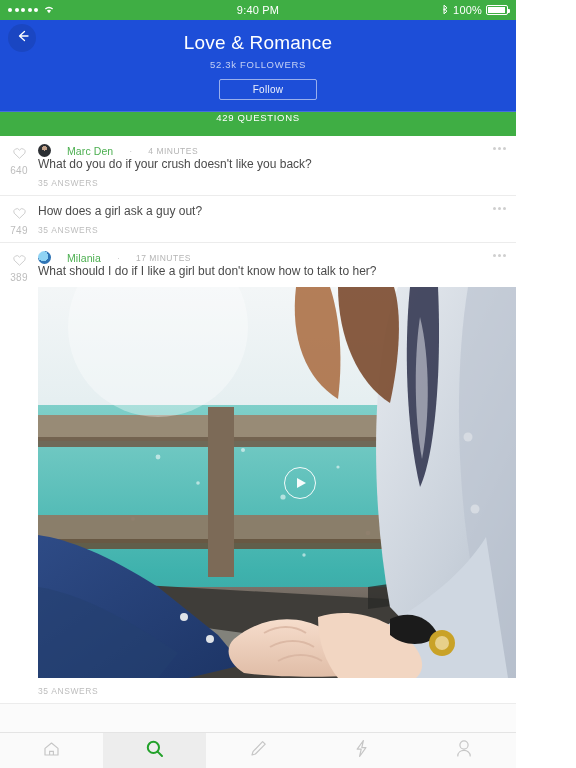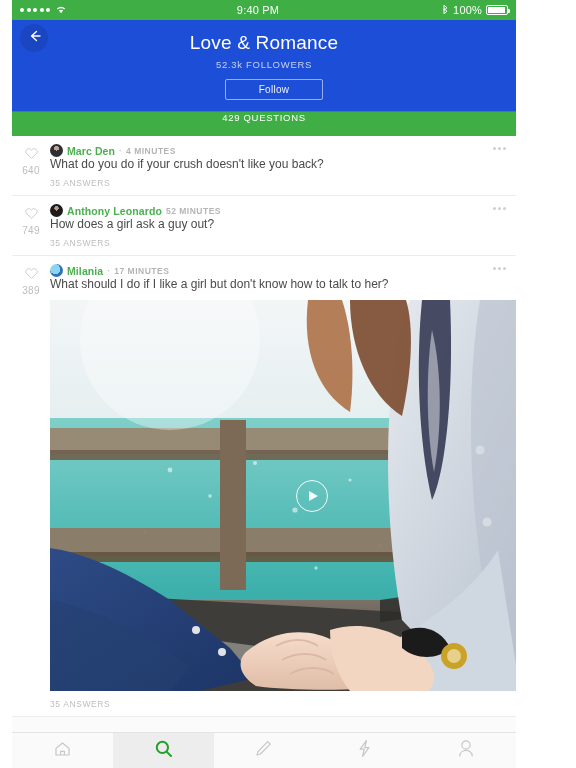--- a/index.html
+++ b/index.html
@@ -2,21 +2,21 @@
 <html><head>
 <meta charset="utf-8">
 <style>
   * { box-sizing: border-box; margin: 0; padding: 0; }
   html, body {
     width: 576px; height: 768px;
     font-family: "Liberation Sans", sans-serif;
     background: #ffffff;
     overflow: hidden;
   }
-  .app { width: 516px; height: 768px; position: relative; display: flex; flex-direction: column; padding-left: 12px; }
+  .app { width: 516px; height: 768px; position: relative; display: flex; flex-direction: column; }
 
   
   .statusbar {
     height: 20px; background: #3FAE44; color: #ffffff;
     display: flex; align-items: center; padding: 0 8px;
     font-size: 10px; letter-spacing: .2px; flex: none;
   }
   .sb-left { display: flex; align-items: center; gap: 5px; }
   .sb-dots { display: flex; gap: 2.5px; align-items: center; }
   .sb-dots i { width: 4px; height: 4px; border-radius: 50%; background: #fff; display: block; }
@@ -56,21 +56,21 @@
   
   .feed { flex: 1 1 auto; background: #fbfbfb; overflow: hidden; }
   .q-item { position: relative; background: #fff; border-bottom: 1px solid #ececec; padding: 8px 0 7px; }
   .q-item.has-media { padding-bottom: 0; }
   .like-col {
     position: absolute; left: 0; width: 38px; top: 10px;
     display: flex; flex-direction: column; align-items: center; gap: 1px;
   }
   .like-count { font-size: 10px; color: #bdbdbd; letter-spacing: .3px; text-align: right; }
   .q-body { margin-left: 38px; padding-right: 34px; }
-  .q-meta { display: flex; align-items: center; gap: 4px; font-weight: bold; }
+  .q-meta { display: flex; align-items: center; gap: 16px; }
   .avatar { width: 13px; height: 13px; border-radius: 50%; flex: none; overflow: hidden; position: relative; background: #3a3a3a; }
   .avatar.a1 { background: radial-gradient(circle at 50% 32%, #c3a38c 0 22%, #2c2f33 23% 100%); }
   .avatar.a2 { background: radial-gradient(circle at 50% 34%, #b89c86 0 20%, #1c1c1c 21% 100%); }
   .avatar.a3 { background: radial-gradient(circle at 40% 40%, #8fd3f4 0 45%, #2f74b5 46% 100%); }
   .q-author { font-size: 10.5px; color: #4CAF50; letter-spacing: .1px; }
   .q-dot { font-size: 9px; color: #c9c9c9; }
   .q-time { font-size: 8.5px; color: #b5b5b5; letter-spacing: .5px; }
   .q-text { font-size: 12px; color: #4a4a4a; line-height: 1.25; }
   .q-answers { font-size: 8.5px; color: #bdbdbd; letter-spacing: .6px; margin-top: 6px; }
   .more-btn { position: absolute; right: 10px; top: 11px; display: flex; gap: 2px; }
@@ -183,25 +183,20 @@
     <div class="q-item">
       <div class="like-col">
         <span>
           <svg width="15" height="14" viewBox="0 0 15 14">
               <path d="M7.5 12.3 2.2 7.2a3 3 0 1 1 5.3-3 3 3 0 1 1 5.3 3l-5.3 5.1z" fill="none" stroke="#cfcfcf" stroke-width="1"></path>
             </svg>
         </span>
         <span class="like-count">749</span>
       </div>
       <div class="q-body">
-        <div class="q-meta">
-          <span class="avatar a2"></span>
-          <span class="q-author">Anthony Leonardo</span>
-          <span class="q-time">52 MINUTES</span>
-        </div>
         <div class="q-text">How does a girl ask a guy out?</div>
         <div class="q-answers">35 ANSWERS</div>
       </div>
       <div class="more-btn">
           <i></i>
           <i></i>
           <i></i>
         </div>
     </div>
 

